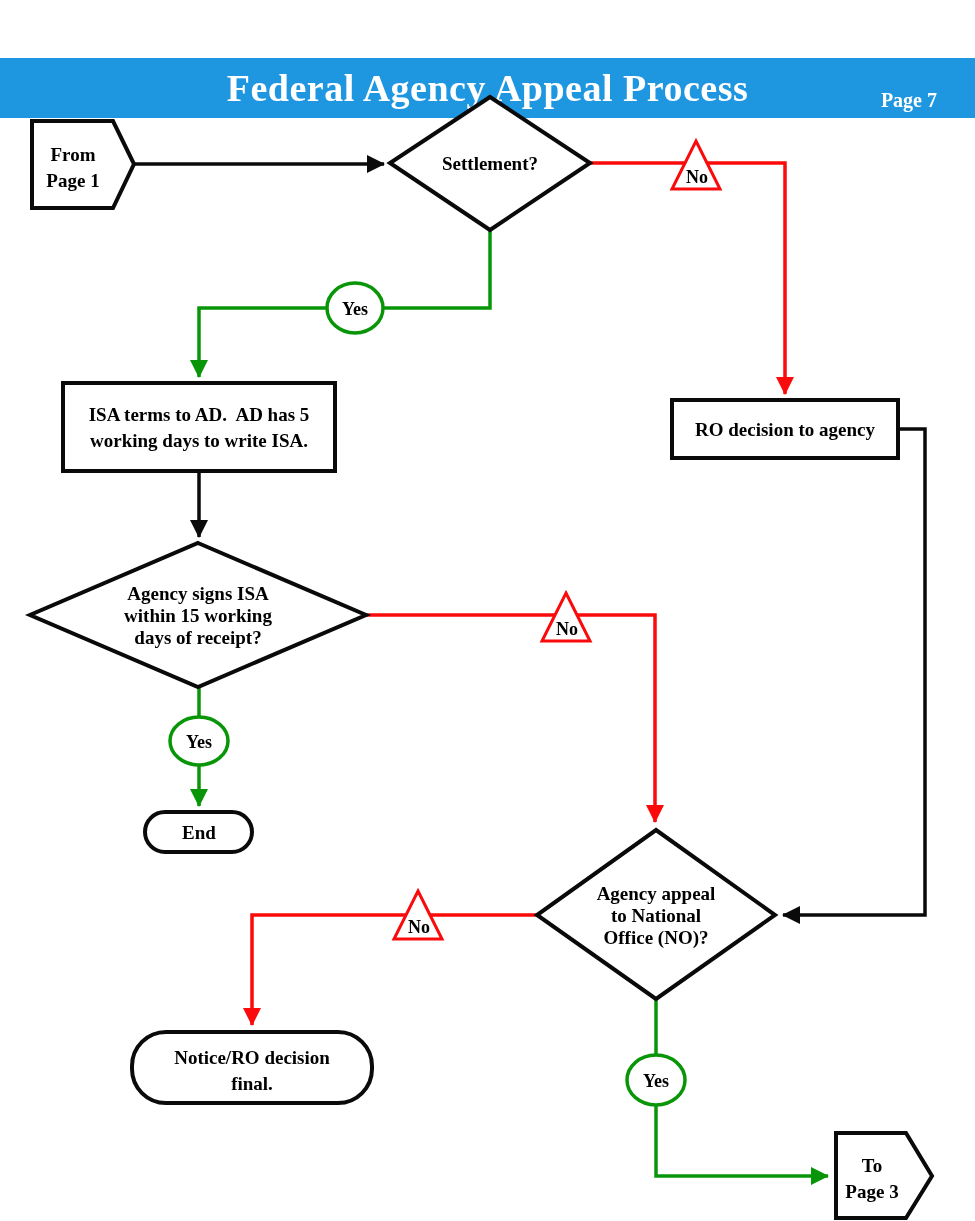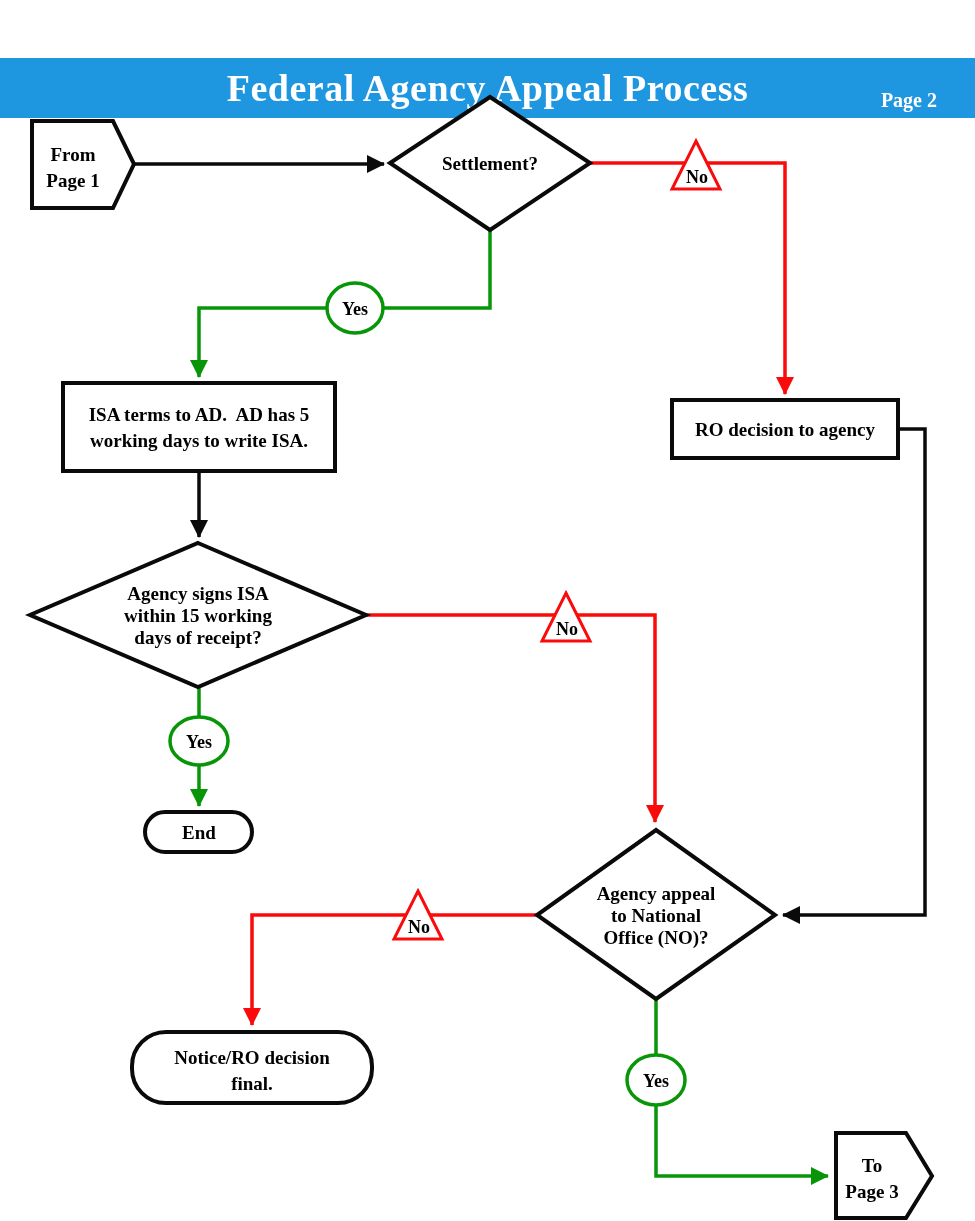--- a/index.html
+++ b/index.html
@@ -27,21 +27,21 @@
   .arrow-red{fill:var(--c-no,#F00);}
   .arrow-green{fill:var(--c-yes,#089608);}
 </style>
 </head>
 <body>
 
 <div id="page">
 
   <div id="banner">
     <h1>Federal Agency Appeal Process</h1>
-    <div id="page-label">Page 2</div>
+    <div id="page-label">Page 7</div>
   </div>
 
   <svg id="chart" width="975" height="1221" viewBox="0 0 975 1221">
     <defs>
       <marker id="ah-black" markerUnits="userSpaceOnUse" markerWidth="20" markerHeight="18" refX="17" refY="9" orient="auto">
         <path class="arrow-black" d="M0,0 L18,9 L0,18 Z"></path>
       </marker>
       <marker id="ah-red" markerUnits="userSpaceOnUse" markerWidth="20" markerHeight="18" refX="17" refY="9" orient="auto">
         <path class="arrow-red" d="M0,0 L18,9 L0,18 Z"></path>
       </marker>

